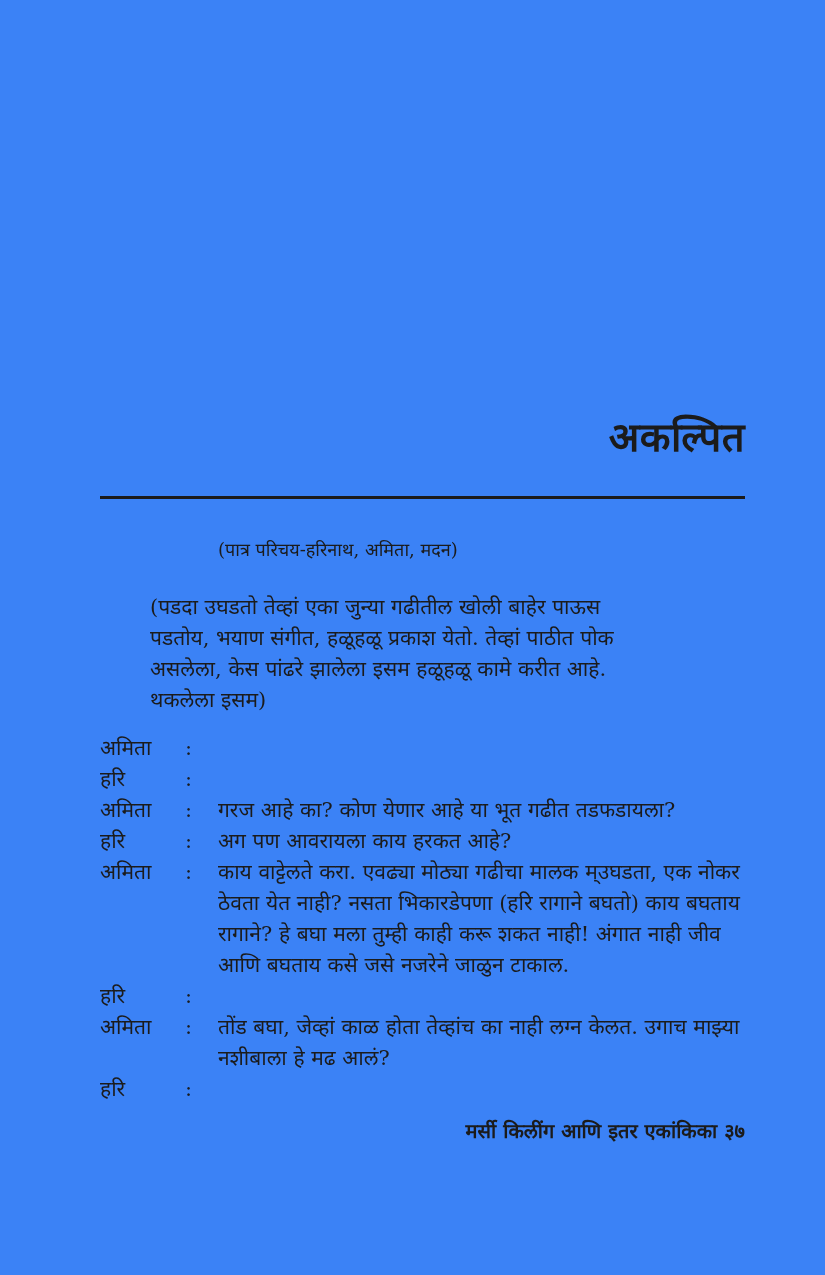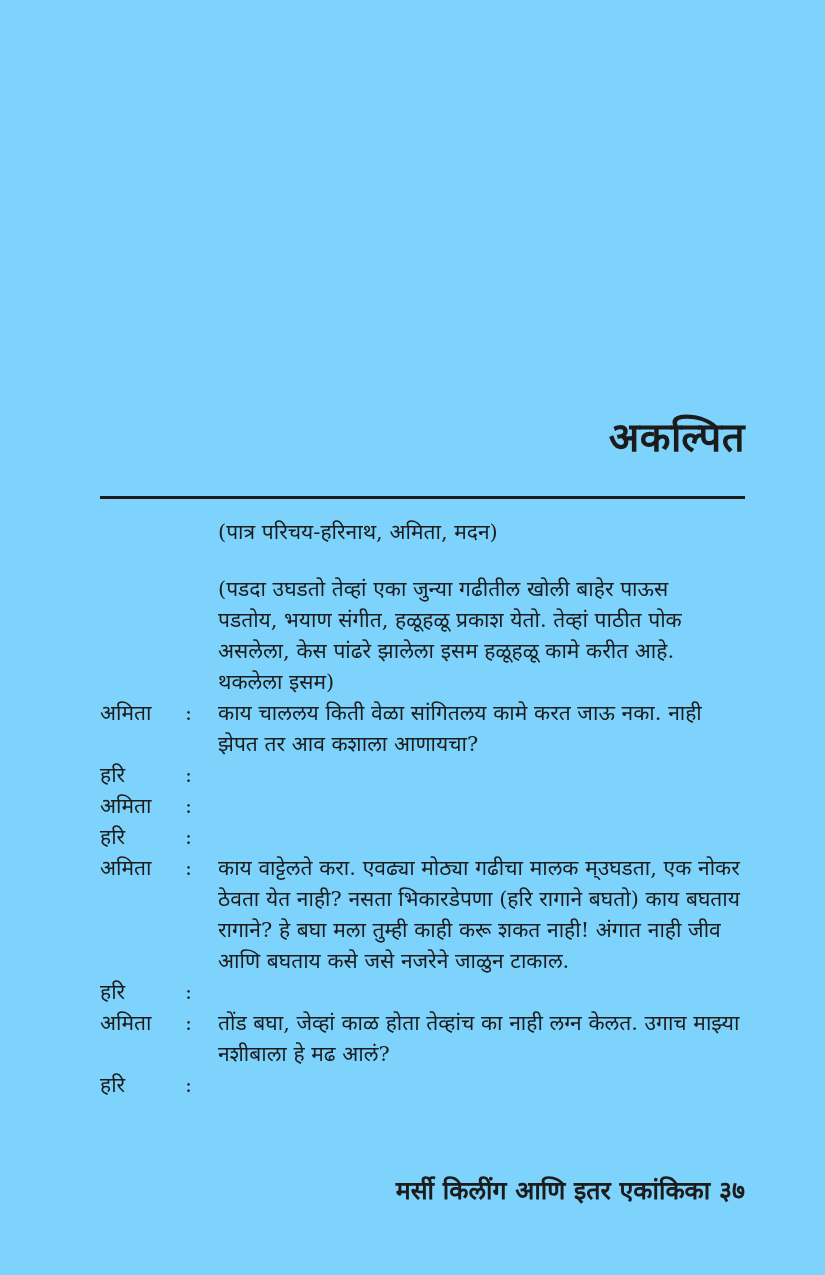--- a/index.html
+++ b/index.html
@@ -4,21 +4,21 @@
 <style>
   html, body {
     margin: 0;
     padding: 0;
     background: #ffffff;
   }
   .page {
     position: relative;
     width: 825px;
     height: 1275px;
-    background: #7dd3fc;
+    background: #3b82f6;
     color: #1b1b1b;
     font-family: "DejaVu Serif", "DejaVu Sans", "Liberation Serif", serif;
     overflow: hidden;
   }
   .content {
     position: absolute;
     left: 100px;
     top: 0;
     width: 645px;
   }
@@ -31,55 +31,55 @@
     letter-spacing: 0.5px;
   }
   .title-rule {
     margin-top: 34px;
     width: 645px;
     height: 3px;
     background: #1b1b1b;
     border: none;
   }
   .cast-line {
-    margin-top: 18px;
+    margin-top: 36px;
     padding-left: 118px;
-    font-size: 21px;
+    font-size: 18px;
     line-height: 30px;
   }
   .stage-direction {
     margin-top: 27px;
-    margin-left: 118px;
+    margin-left: 50px;
     width: 505px;
     font-size: 21px;
     line-height: 31px;
   }
   .dialogue-list {
-    margin-top: 0;
+    margin-top: 17px;
   }
   .dialogue-row {
     display: grid;
     grid-template-columns: 85px 33px auto;
     font-size: 21px;
     line-height: 31px;
   }
   .dialogue-row .speaker {
     white-space: nowrap;
   }
   .dialogue-row .sep {
     text-align: left;
   }
   .dialogue-row .speech {
     width: 527px;
   }
   .footer-line {
     position: absolute;
     right: 80px;
-    top: 1176px;
-    font-size: 25px;
+    top: 1116px;
+    font-size: 20px;
     line-height: 30px;
     font-weight: 700;
     white-space: nowrap;
   }
 </style>
 </head>
 <body>
 
 <div class="page">
   <div class="content">
@@ -89,36 +89,37 @@
     <div class="title-rule"></div>
 
     <div class="cast-line">(पात्र परिचय-हरिनाथ, अमिता, मदन)</div>
 
     <div class="stage-direction">(पडदा उघडतो तेव्हां एका जुन्या गढीतील खोली बाहेर पाऊस पडतोय, भयाण संगीत, हळूहळू प्रकाश येतो. तेव्हां पाठीत पोक असलेला, केस पांढरे झालेला इसम हळूहळू कामे करीत आहे. थकलेला इसम)</div>
 
     <div class="dialogue-list">
   <div class="dialogue-row">
     <span class="speaker">अमिता</span>
     <span class="sep">:</span>
-    <span class="speech">काय चाललय किती वेळा सांगितलय कामे करत जाऊ नका. नाही झेपत तर आव कशाला आणायचा?</span>
   </div>
 
   <div class="dialogue-row">
     <span class="speaker">हरि</span>
     <span class="sep">:</span>
   </div>
 
   <div class="dialogue-row">
     <span class="speaker">अमिता</span>
     <span class="sep">:</span>
+    <span class="speech">गरज आहे का? कोण येणार आहे या भूत गढीत तडफडायला?</span>
   </div>
 
   <div class="dialogue-row">
     <span class="speaker">हरि</span>
     <span class="sep">:</span>
+    <span class="speech">अग पण आवरायला काय हरकत आहे?</span>
   </div>
 
   <div class="dialogue-row">
     <span class="speaker">अमिता</span>
     <span class="sep">:</span>
     <span class="speech">काय वाट्टेलते करा. एवढ्या मोठ्या गढीचा मालक म्उघडता, एक नोकर ठेवता येत नाही? नसता भिकारडेपणा (हरि रागाने बघतो) काय बघताय रागाने? हे बघा मला तुम्ही काही करू शकत नाही! अंगात नाही जीव आणि बघताय कसे जसे नजरेने जाळुन टाकाल.</span>
   </div>
 
   <div class="dialogue-row">
     <span class="speaker">हरि</span>

